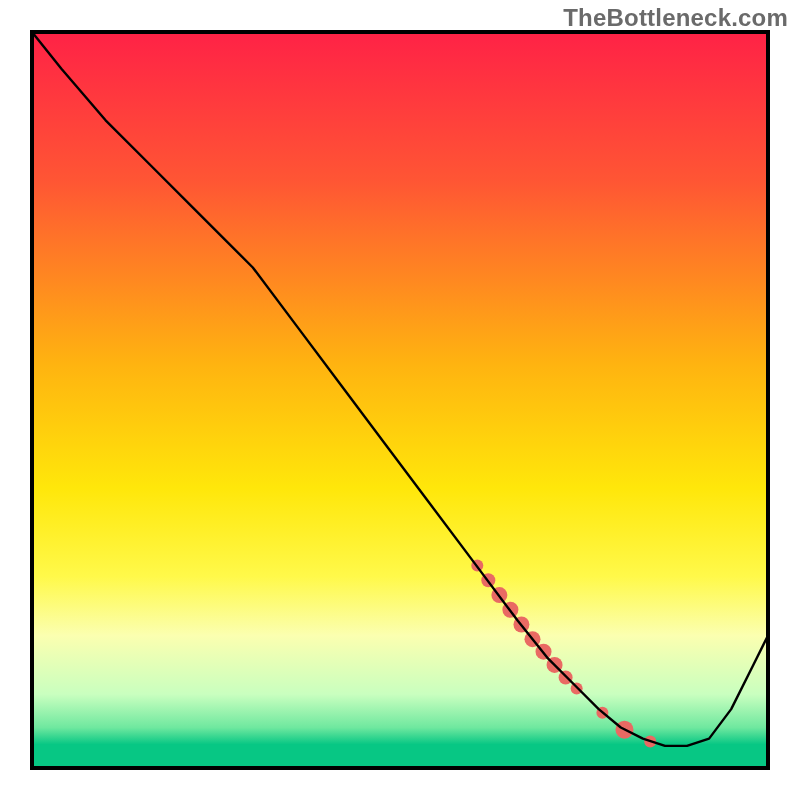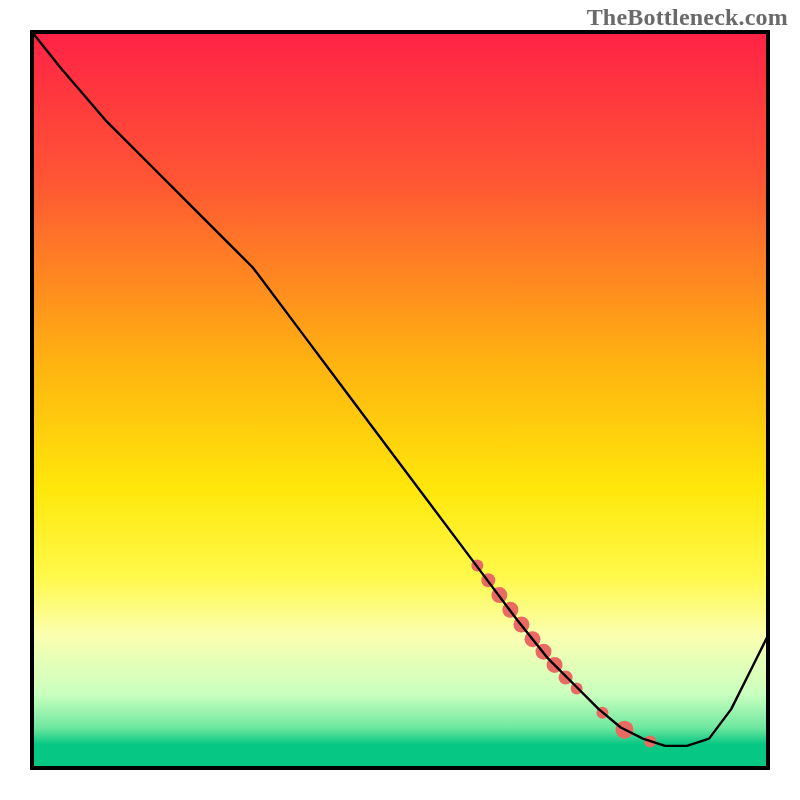--- a/index.html
+++ b/index.html
@@ -12,21 +12,21 @@
   }
   .chart-container {
     position: relative;
     width: 800px;
     height: 800px;
   }
   .watermark {
     position: absolute;
     top: 4px;
     right: 12px;
-    font-family: Liberation Serif, serif;
+    font-family: Liberation Sans, sans-serif;
     font-size: 24px;
     font-weight: 600;
     color: #6a6a6a;
     letter-spacing: 0.2px;
     z-index: 5;
   }
   svg {
     position: absolute;
     top: 0;
     left: 0;

